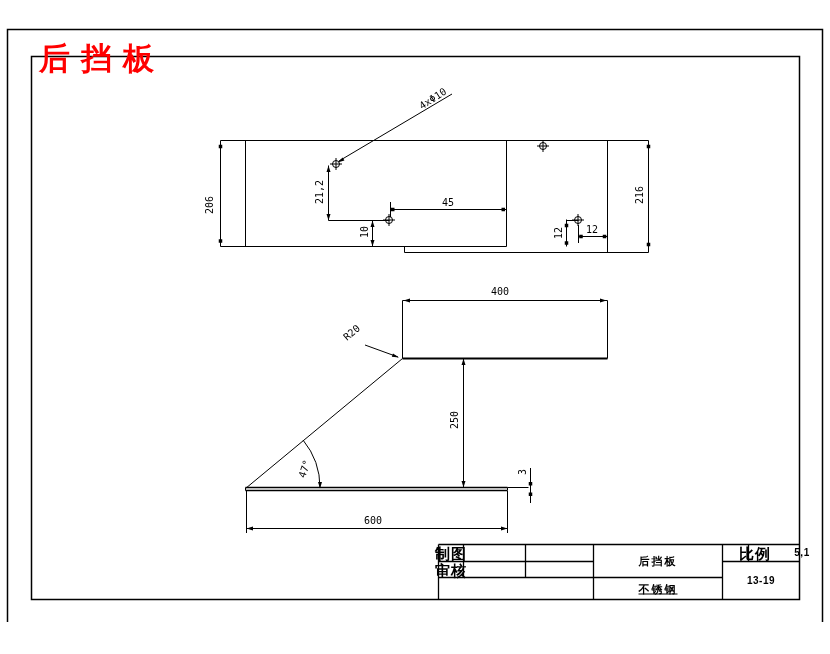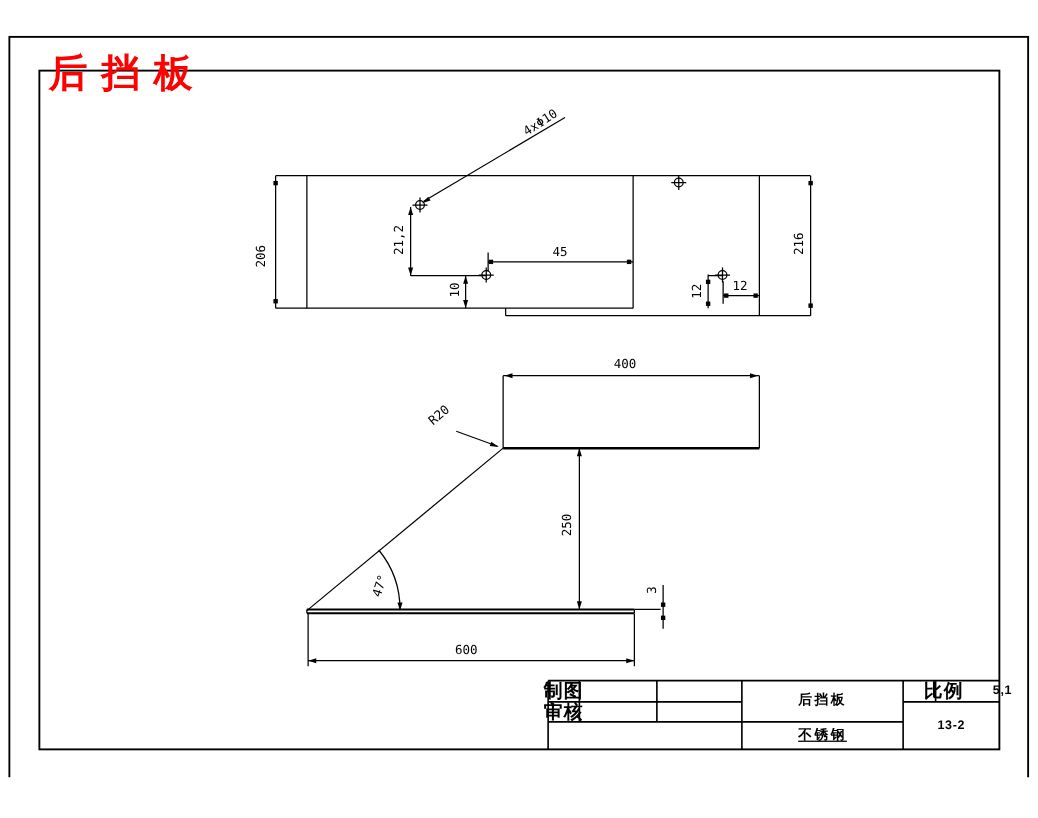--- a/index.html
+++ b/index.html
@@ -174,15 +174,15 @@
   <div class="lbl dim r90" style="left:523px; top:472px;">3</div>
   <div class="lbl dim r72" style="left:305px; top:469px;">47°</div>
   <div class="lbl dim r40" style="left:352px; top:333px;">R20</div>
 
   <div class="lbl tb tb9" style="left:451px; top:553px;">制图</div>
   <div class="lbl tb tb9" style="left:451px; top:570px;">审核</div>
   <div class="lbl tb tb11" style="left:658px; top:561px;">后挡板</div>
   <div class="lbl tb tb11" style="left:658px; top:589px;text-decoration:underline;">不锈钢</div>
   <div class="lbl tb tb9" style="left:735px; top:553px;margin-left:20px;">比例</div>
   <div class="lbl tb tb10" style="left:774px; top:553px;margin-left:28px;">5,1</div>
-  <div class="lbl tb tb10" style="left:761px; top:581px;">13-2</div>
+  <div class="lbl tb tb10" style="left:761px; top:581px;">13-19</div>
 
 </div>
 
 </body></html>

